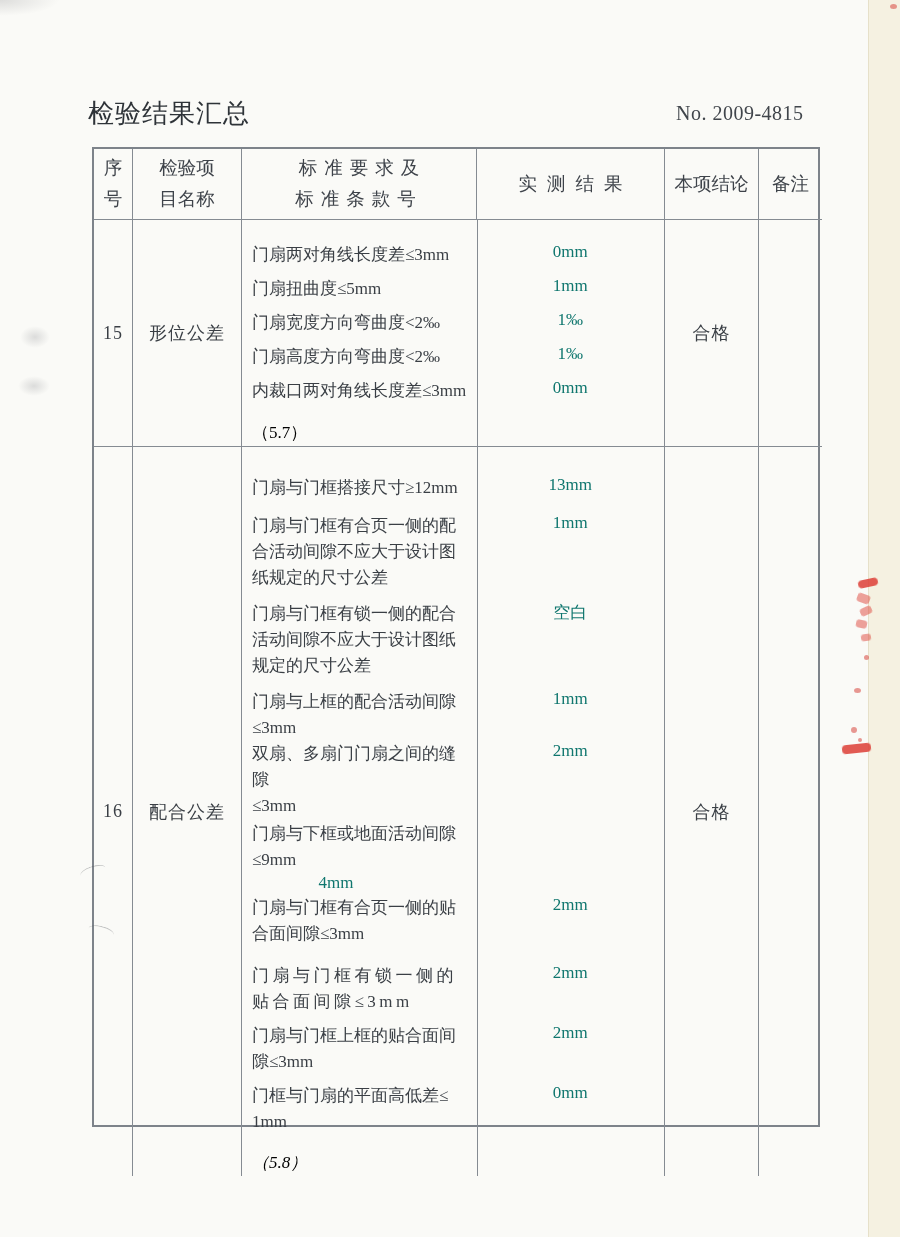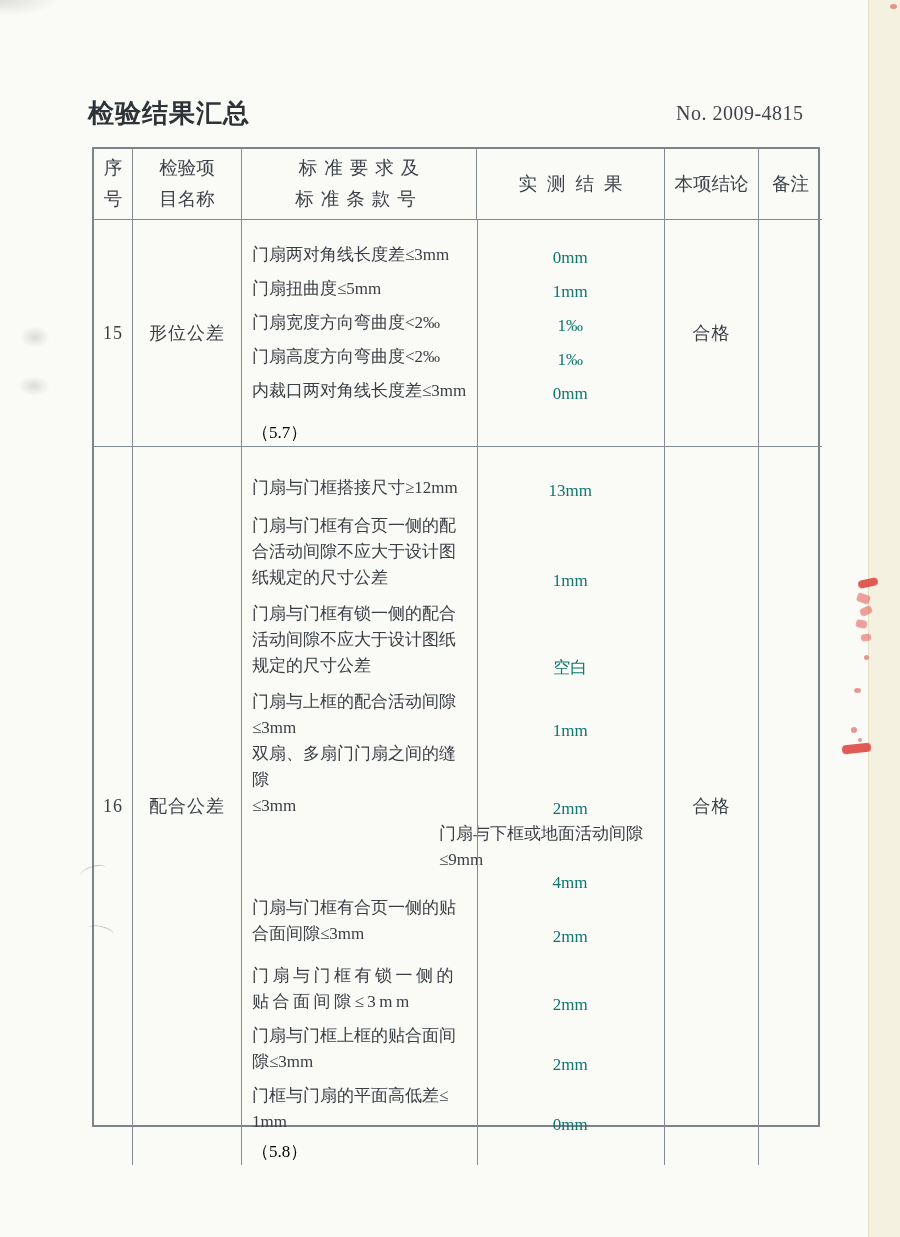--- a/index.html
+++ b/index.html
@@ -22,21 +22,21 @@
     border-left:1px solid #e6e0c9;
   }
   .corner-shadow{
     position:absolute;left:0;top:0;width:60px;height:16px;
     background:radial-gradient(ellipse at 0 0, rgba(90,90,95,.18), rgba(90,90,95,0) 70%);
   }
   
   .doc-title{
     position:absolute;left:88px;top:96px;
     font-family:"Liberation Sans","DejaVu Sans",sans-serif;
-    font-weight:bold;font-size:26px;letter-spacing:1px;color:#2e3338;
+    font-weight:normal;font-size:26px;letter-spacing:1px;color:#2e3338;
   }
   .doc-no{
     position:absolute;left:676px;top:102px;
     font-size:20px;color:#40454b;letter-spacing:.5px;
   }
   
   .report-table{
     position:absolute;left:92px;top:147px;
     width:728px;height:980px;
     border:2px solid #7d838a;
@@ -67,21 +67,21 @@
   }
   
   .reqres{padding:0;}
   .vline{
     position:absolute;left:235px;top:0;bottom:0;width:0;
     border-left:1.5px solid #858b92;
   }
   .entries{display:flex;flex-direction:column;}
   .r15 .entries{padding-top:22px;}
   .r16 .entries{padding-top:28px;}
-  .entry{display:flex;align-items:flex-end;}
+  .entry{display:flex;align-items:flex-start;}
   .req{
     width:235px;box-sizing:border-box;
     padding-left:10px;padding-right:8px;
     font-size:17px;line-height:26px;
     white-space:pre-line;color:#3a3f45;
   }
   .res{
     width:188px;text-align:center;
     font-size:17px;color:#0f766e;
   }
@@ -95,21 +95,21 @@
   .r16 .entry:nth-child(1){margin-bottom:12px;}
   .r16 .entry:nth-child(2){margin-bottom:10px;}
   .r16 .entry:nth-child(3){margin-bottom:10px;}
   .r16 .entry:nth-child(4){}
   .r16 .entry:nth-child(5){margin-bottom:2px;}
   .r16 .entry:nth-child(6){margin-bottom:2px;flex-direction:column;}
   .r16 .entry:nth-child(7){margin-bottom:16px;}
   .r16 .entry:nth-child(8){margin-bottom:8px;}
   .r16 .entry:nth-child(9){margin-bottom:8px;}
   .r16 .entry:nth-child(8) .req{letter-spacing:3.5px;}
-  .r16 .clause{margin-top:4px;}
+  .r16 .clause{margin-top:15px;font-style:italic;}
   
   .page-footer{
     position:absolute;left:663px;top:1138px;
     font-size:19px;color:#3c4147;letter-spacing:4px;white-space:pre;
   }
   
   .smudge{position:absolute;border-radius:50%;pointer-events:none;}
   .smudge.gray{background:radial-gradient(ellipse, rgba(110,112,118,.22), rgba(110,112,118,0) 70%);}
   .pencil{
     position:absolute;width:26px;height:10px;border-top:1.5px solid rgba(90,92,98,.35);

